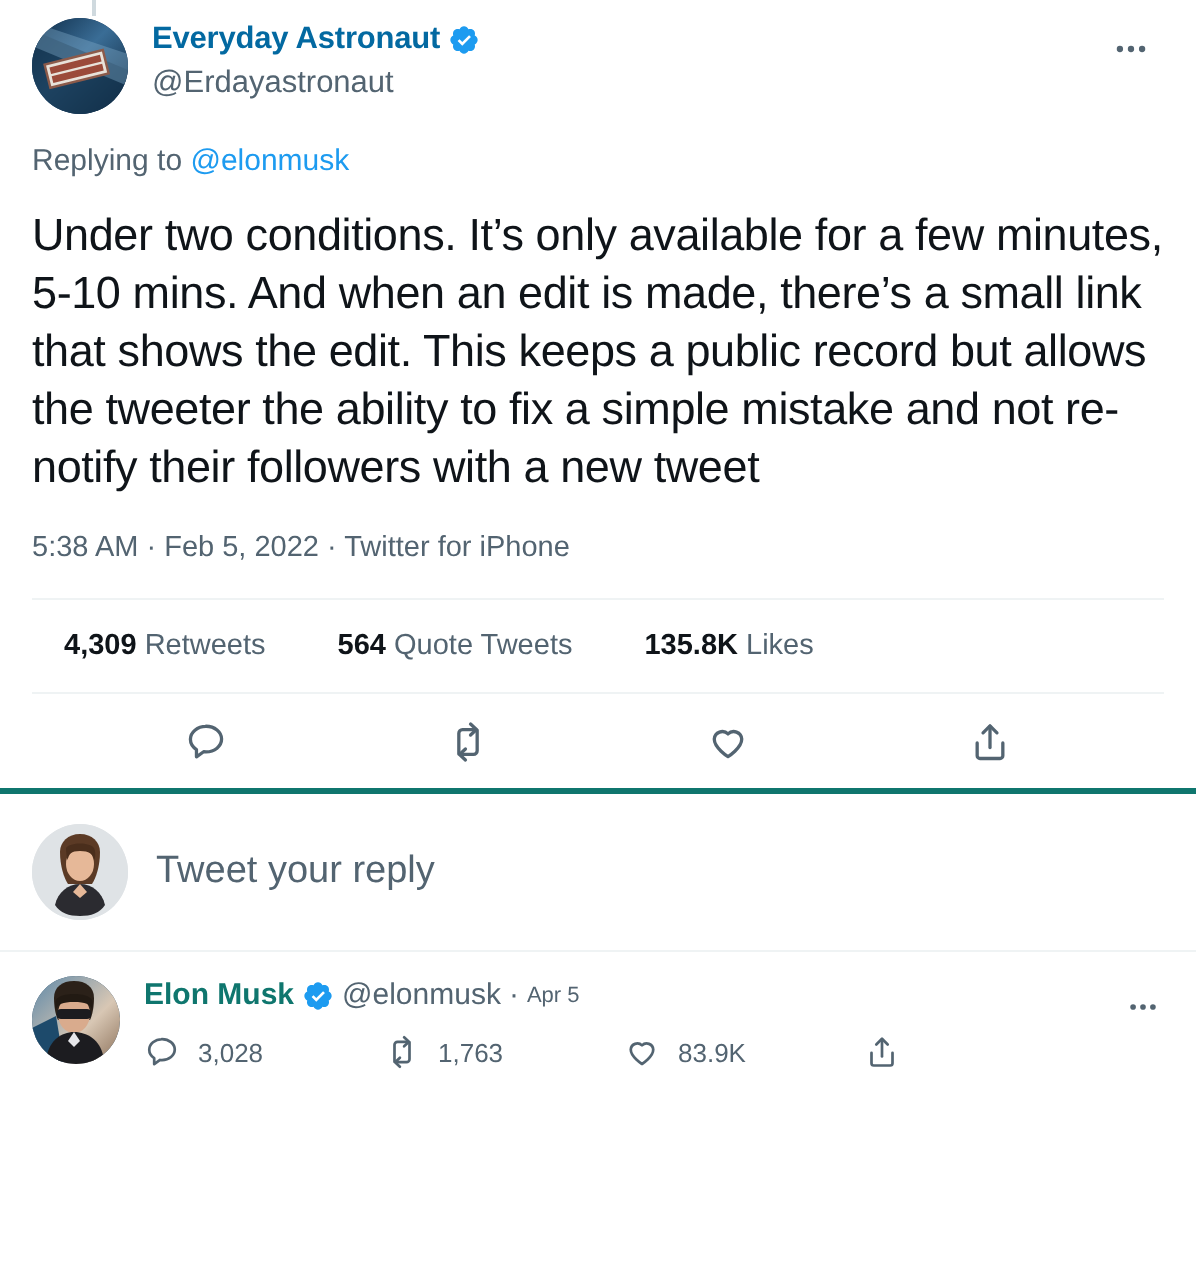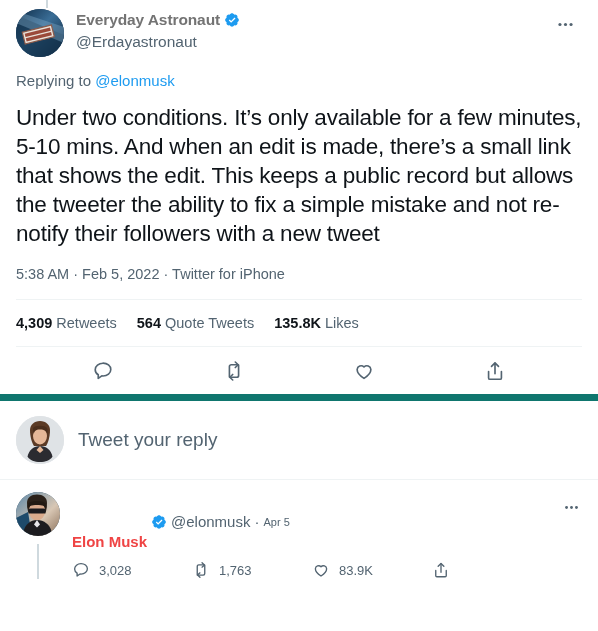--- a/index.html
+++ b/index.html
@@ -57,21 +57,21 @@
     padding-top: 1px;
   }
   .name-line {
     display: flex;
     align-items: center;
     line-height: 20px;
   }
   .display-name {
     font-weight: bold;
     font-size: 15.5px;
-    color: #737373;
+    color: #0369a1;
     letter-spacing: -0.1px;
   }
   .verified {
     margin-left: 4px;
     display: inline-flex;
     width: 16px;
     height: 16px;
   }
   .verified svg { width: 16px; height: 16px; display: block; }
   .handle {
@@ -122,21 +122,21 @@
     margin: 15px 0 0 0;
   }
 
   .stats-row {
     display: flex;
     align-items: center;
     padding: 15px 0 15px 0;
     font-size: 14.5px;
     color: #536471;
   }
-  .stat { margin-right: 20px; }
+  .stat { margin-right: 20px; margin-left: 16px; }
   .stat b { color: #0f1419; font-weight: bold; }
 
   .actions-row {
     display: flex;
     align-items: center;
     justify-content: space-around;
     height: 47px;
     color: #536471;
     padding: 0 22px;
   }
@@ -147,21 +147,21 @@
     align-items: center;
     justify-content: center;
   }
   .action-btn svg { width: 22px; height: 22px; display: block; }
 
   
   .composer {
     display: flex;
     align-items: center;
     padding: 12px 16px;
-    border-top: 7px solid #0f766e;
+    border-top: 3px solid #0f766e;
     border-bottom: 1px solid #eff3f4;
     height: 54px;
     box-sizing: content-box;
   }
   .composer .avatar { width: 48px; height: 48px; flex: 0 0 48px; background: #dfe3e6; }
   .composer-placeholder {
     flex: 1 1 auto;
     margin-left: 14px;
     font-size: 19px;
     color: #536471;
@@ -199,22 +199,21 @@
     min-width: 0;
   }
   .reply-head {
     display: flex;
     align-items: center;
     line-height: 20px;
   }
   .reply-name {
     font-weight: bold;
     font-size: 15px;
-    color: #ef4444;
-    margin-top: 40px;
+    color: #0f766e;
   }
   .reply-handle {
     font-size: 15px;
     color: #536471;
     margin-left: 4px;
   }
   .reply-dot { color: #536471; font-size: 15px; margin: 0 4px; }
   .reply-date { font-size: 11px; color: #536471; }
   .reply-replying {
     font-size: 14.5px;

